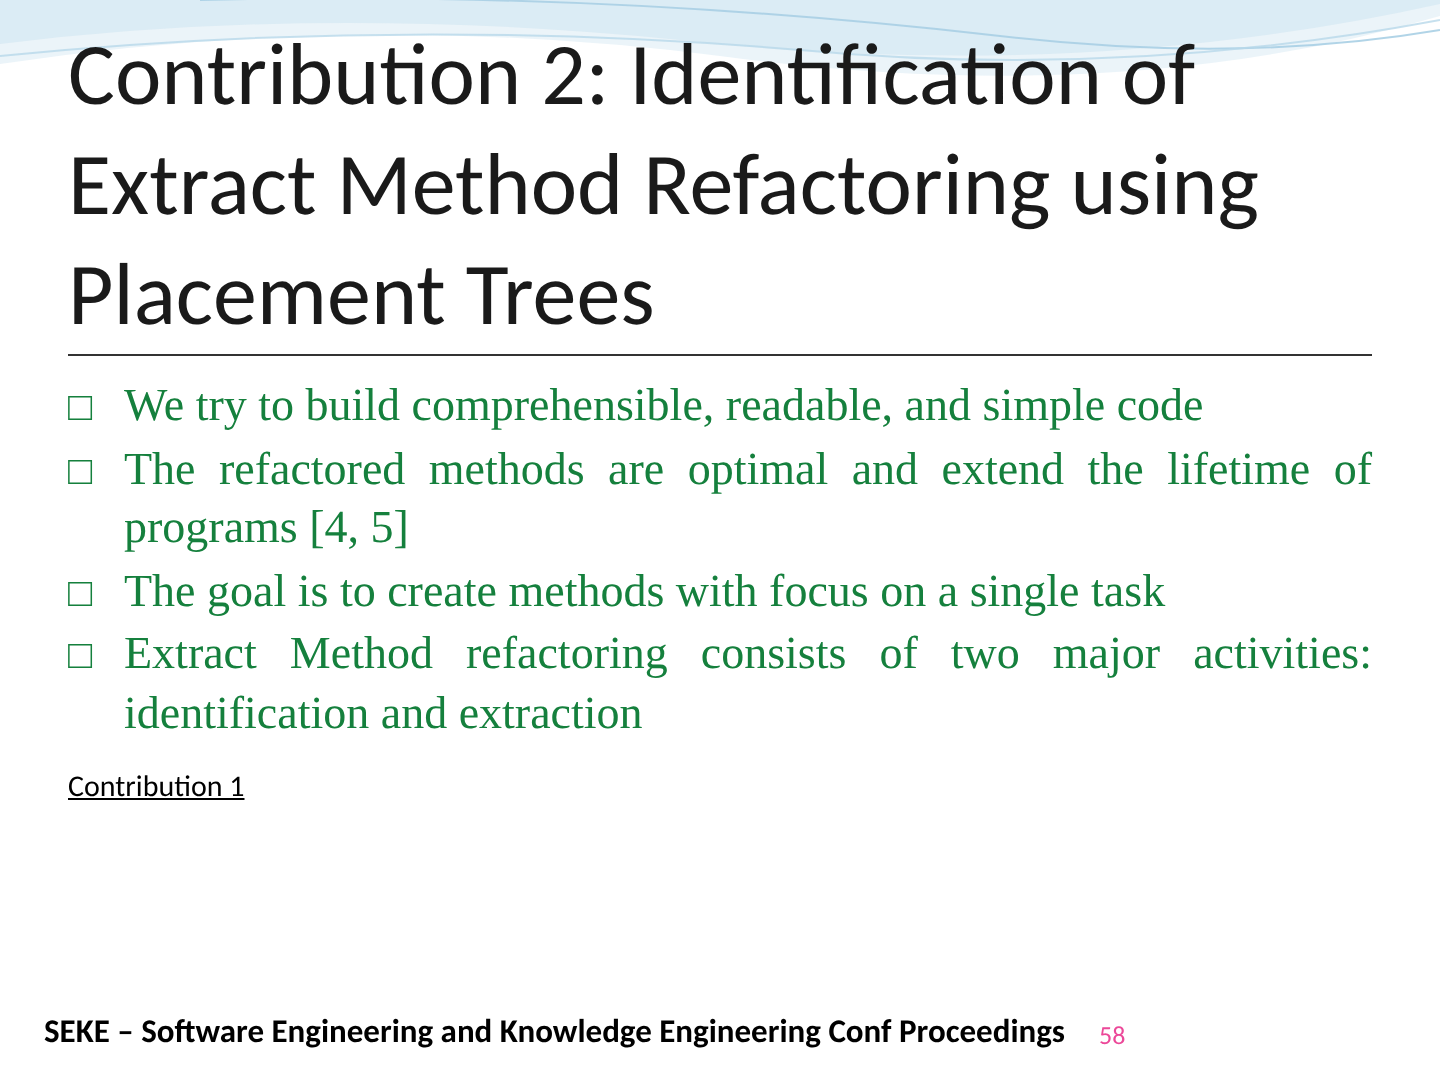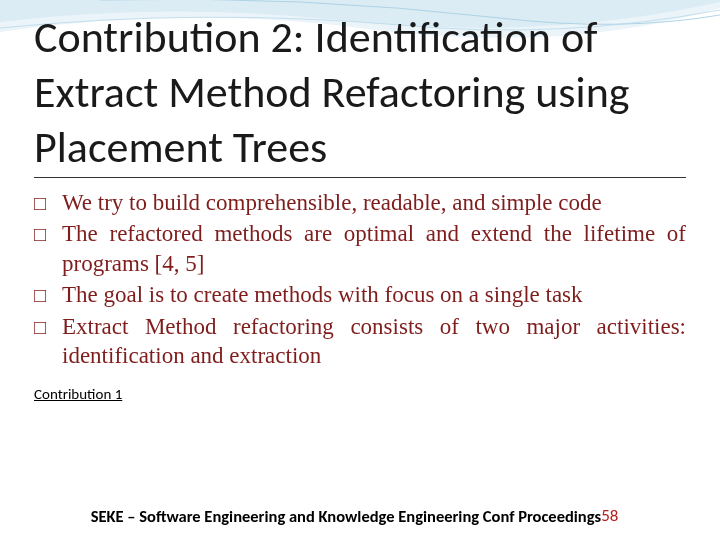--- a/index.html
+++ b/index.html
@@ -34,21 +34,21 @@
     width: 652px;
     margin-bottom: 10px;
   }
   .bullets {
     list-style: none;
     padding: 0 0 0 0;
   }
   .bullets li {
     font-size: 23px;
     line-height: 1.28;
-    color: #7f1d1d;
+    color: #15803d;
     text-align: justify;
     padding-left: 28px;
     text-indent: -28px;
     margin-bottom: 2px;
     font-family: Georgia, 'Times New Roman', serif;
   }
   .bullets li::before {
     content: "\25A1";
     font-size: 20px;
     display: inline-block;
@@ -66,32 +66,33 @@
     color: #000;
     text-decoration: underline;
     line-height: 1.3;
   }
   .footer {
     position: absolute;
     bottom: 14px;
     left: 22px;
     right: 33px;
     display: flex;
-    justify-content: center;
+    justify-content: flex-start;
     align-items: flex-end;
     font-family: 'Segoe UI', 'Calibri', Arial, sans-serif;
   }
   .footer-text {
     font-size: 16.5px;
     font-weight: 600;
     color: #000;
   }
   .page-num {
-    font-size: 17px;
-    color: #b91c1c;
+    font-size: 13px;
+    color: #ec4899;
+    margin-left: 17px;
   }
 </style>
 </head>
 <body>
 
 <div class="wave-container">
   <svg width="720" height="120" viewBox="0 0 720 120">
     <path d="M 0 0 L 720 0 L 720 8 Q 560 55 360 28 Q 180 5 0 32 Z" fill="#e8f2f8" opacity="0.85"></path>
     <path d="M 0 0 L 720 0 L 720 2 Q 540 42 340 20 Q 160 2 0 22 Z" fill="#d0e6f2" opacity="0.6"></path>
     <path d="M 100 0 Q 300 -5 500 18 Q 620 32 720 15" stroke="#a8cfe4" stroke-width="1" fill="none" opacity="0.9"></path>

